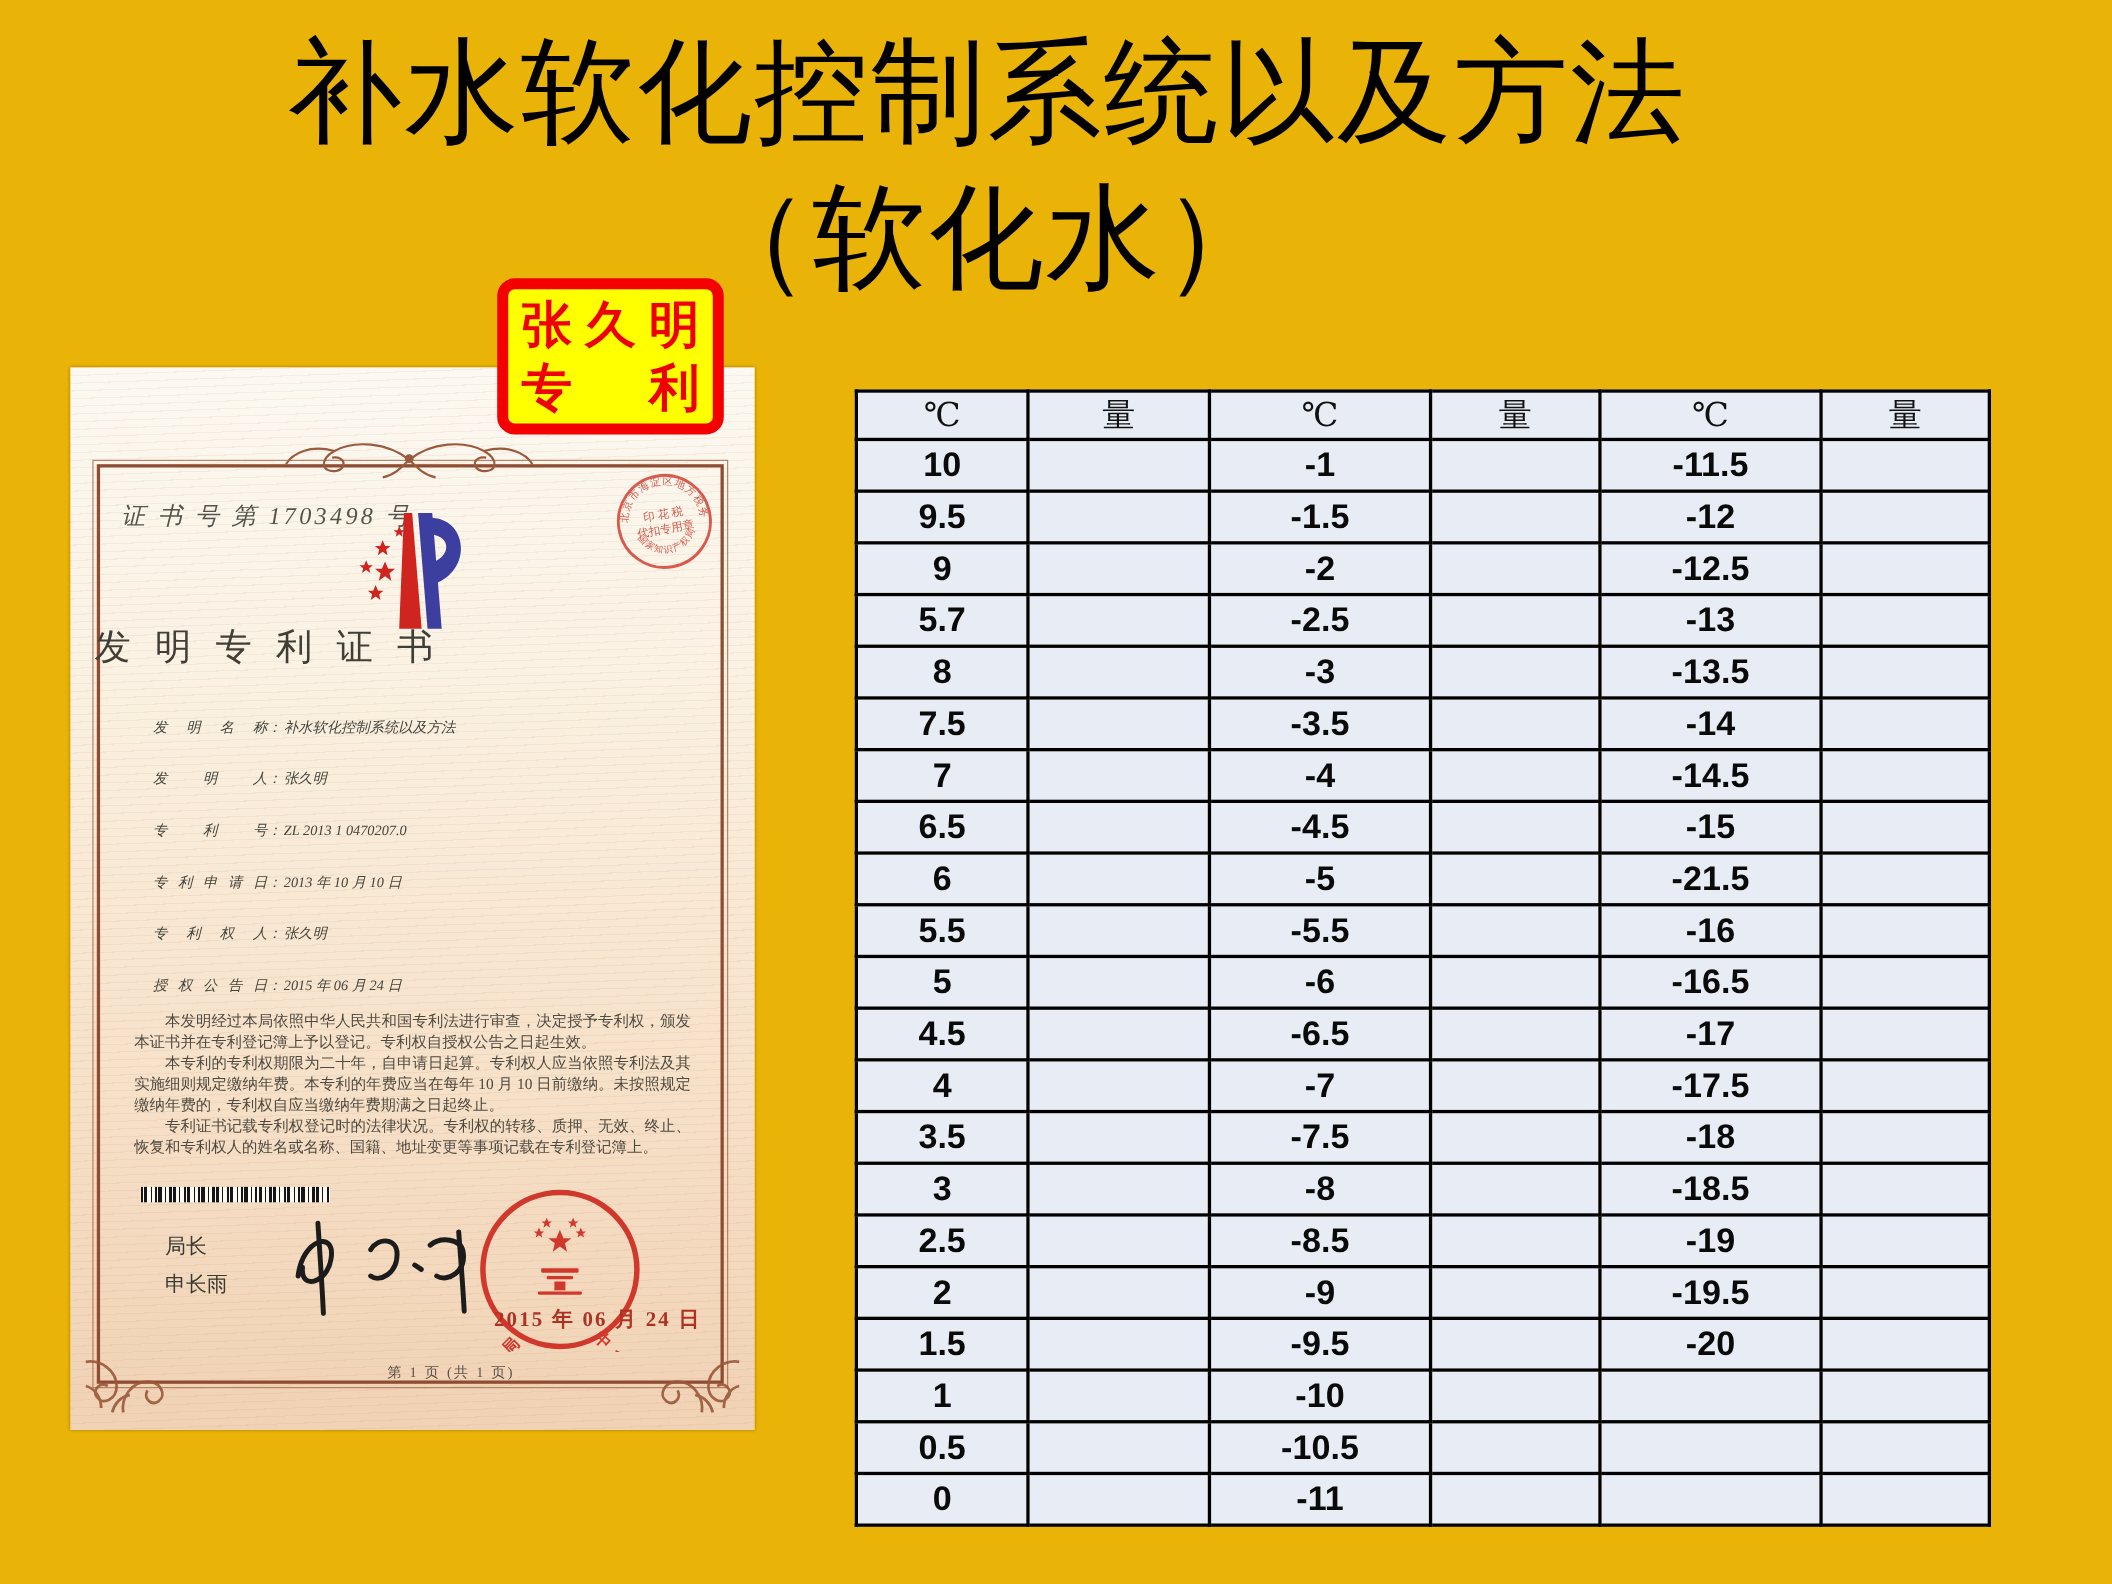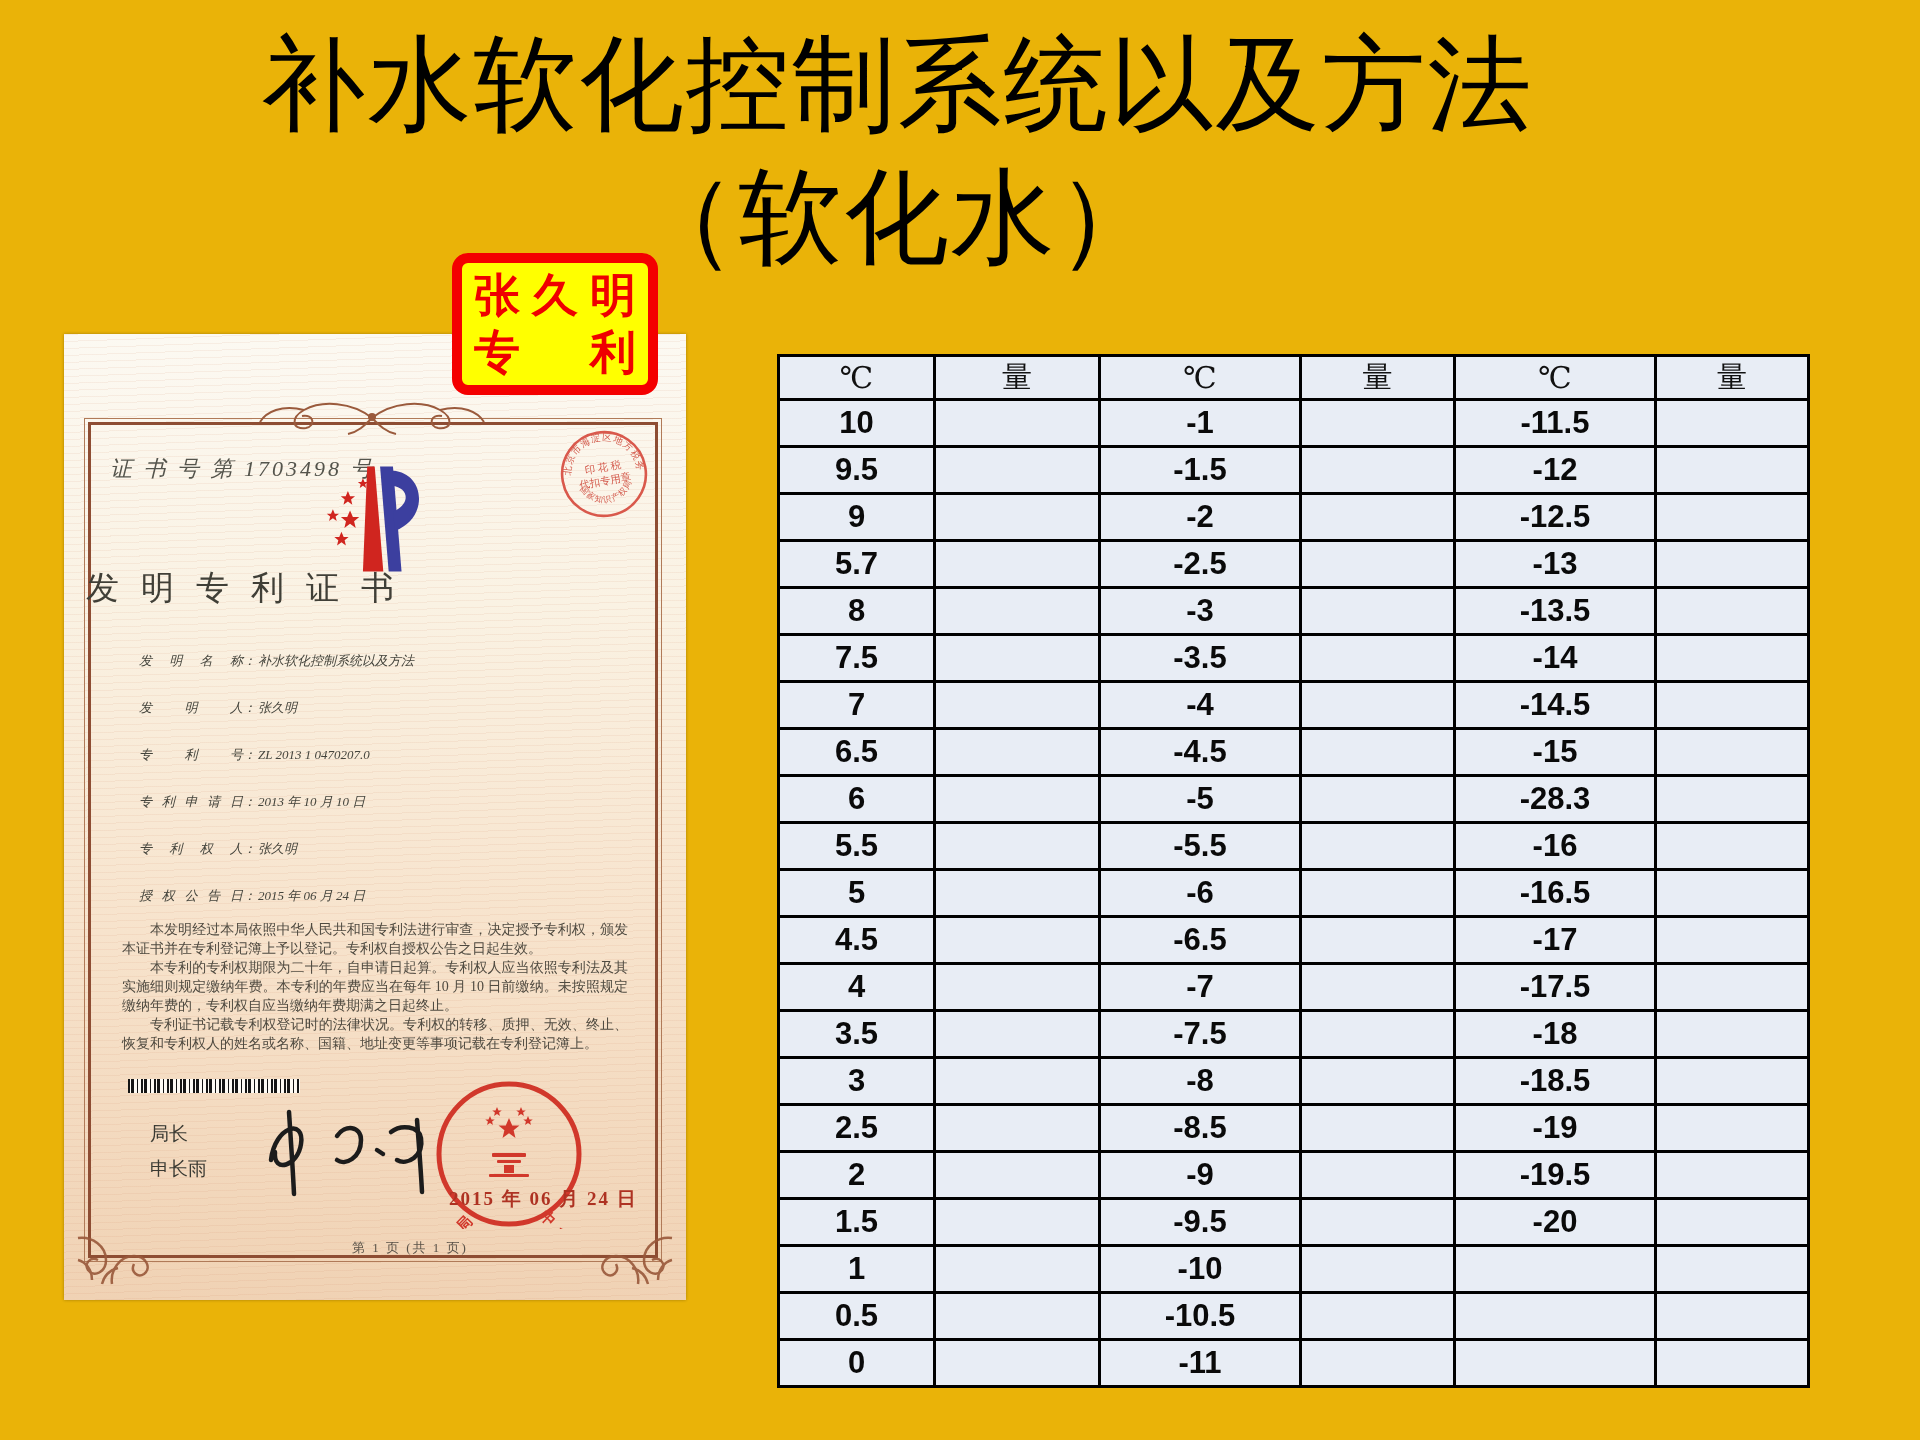--- a/index.html
+++ b/index.html
@@ -323,21 +323,21 @@
           <td class="cell">-4.5</td>
           <td class="cell"></td>
           <td class="cell">-15</td>
           <td class="cell"></td>
         </tr>
         <tr>
           <td class="cell">6</td>
           <td class="cell"></td>
           <td class="cell">-5</td>
           <td class="cell"></td>
-          <td class="cell">-28.3</td>
+          <td class="cell">-21.5</td>
           <td class="cell"></td>
         </tr>
         <tr>
           <td class="cell">5.5</td>
           <td class="cell"></td>
           <td class="cell">-5.5</td>
           <td class="cell"></td>
           <td class="cell">-16</td>
           <td class="cell"></td>
         </tr>

